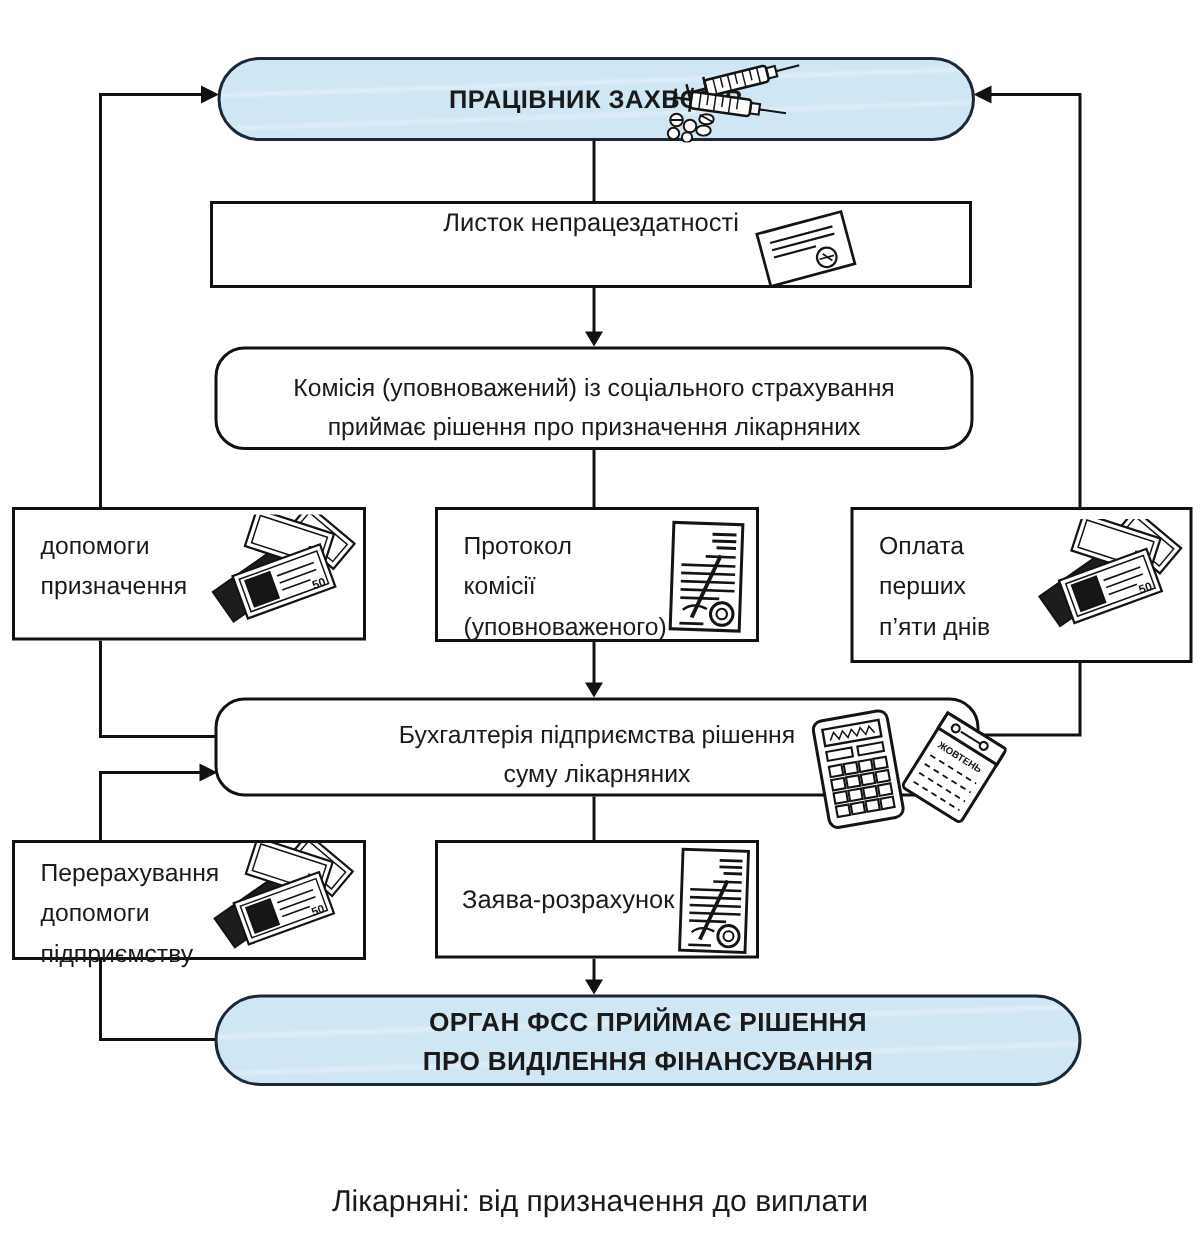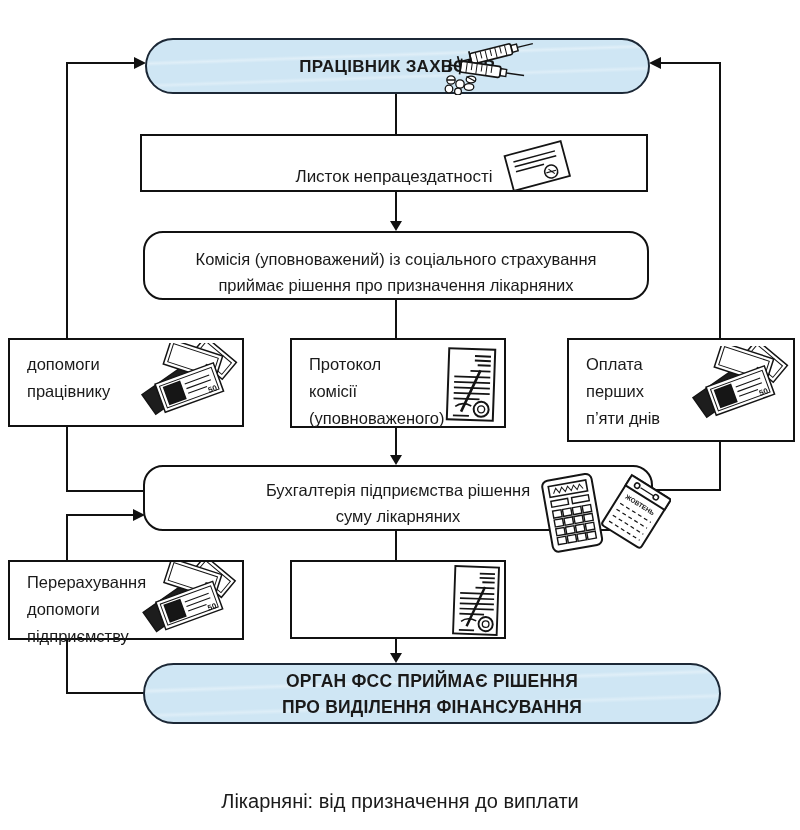--- a/index.html
+++ b/index.html
@@ -8,21 +8,21 @@
     font-family:"Liberation Sans","DejaVu Sans",sans-serif;color:#1a1a1a;
   }
   #wires{position:absolute;left:0;top:0;width:800px;height:830px;}
   .node{position:absolute;box-sizing:border-box;background:#fff;border:2px solid #111;}
   .pill{
     background:#cfe6f4;border:2px solid #1c2836;border-radius:30px;
     display:flex;flex-direction:column;align-items:center;justify-content:center;
     background-image:linear-gradient(178deg,rgba(255,255,255,0) 30%,rgba(255,255,255,.35) 34%,rgba(255,255,255,0) 38%,rgba(255,255,255,0) 62%,rgba(255,255,255,.3) 66%,rgba(255,255,255,0) 70%);
   }
   .rnd{border-radius:20px;display:flex;flex-direction:column;align-items:center;justify-content:flex-end;}
-  .ctr{display:flex;flex-direction:column;align-items:center;justify-content:flex-end;}
+  .ctr{display:flex;flex-direction:column;align-items:center;justify-content:flex-start;}
   .bold-label{font-weight:bold;font-size:17px;line-height:25px;letter-spacing:.3px;}
   .fss-label{font-weight:bold;font-size:17.5px;line-height:26px;letter-spacing:.2px;}
   .plain{font-size:16.5px;line-height:26px;}
   .side{padding:11px 0 0 17px;font-size:16.5px;line-height:27px;}
   .side span,.ctr span,.rnd span{display:block;}
   .icon{position:absolute;pointer-events:none;}
   #caption{position:absolute;left:0;top:790px;width:800px;text-align:center;
     font-size:20px;color:#1a1a1a;}
   
   #n-worker    {left:145px;top:38px;width:505px;height:56px;}
@@ -155,21 +155,21 @@
     </svg>
   </div>
 
   <div id="n-commission" class="node rnd">
     <span class="plain">Комісія (уповноважений) із соціального страхування</span>
     <span class="plain">приймає рішення про призначення лікарняних</span>
   </div>
 
   <div id="n-pay" class="node side">
     <span>допомоги</span>
-    <span>працівнику</span>
+    <span>призначення</span>
     <svg class="icon" style="left:126px;top:3px" width="104" height="80">
         <use href="#ic-money"></use>
       </svg>
   </div>
 
   <div id="n-protocol" class="node side">
     <span>Протокол</span>
     <span>комісії</span>
     <span>(уповноваженого)</span>
     <svg class="icon" style="left:152px;top:6px" width="54" height="78">
@@ -230,20 +230,21 @@
   <div id="n-transfer" class="node side" style="padding-top:7px">
     <span>Перерахування</span>
     <span>допомоги</span>
     <span>підприємству</span>
     <svg class="icon" style="left:126px;top:0px" width="104" height="78">
         <use href="#ic-money"></use>
       </svg>
   </div>
 
   <div id="n-apply" class="node" style="display:flex;align-items:center;padding-left:16px">
+    <span class="plain" style="font-size:17px">Заява-розрахунок</span>
     <svg class="icon" style="left:158px;top:2px" width="52" height="74">
         <use href="#ic-doc"></use>
       </svg>
   </div>
 
   <div id="n-fss" class="node pill">
     <span class="fss-label">ОРГАН ФСС ПРИЙМАЄ РІШЕННЯ</span>
     <span class="fss-label">ПРО ВИДІЛЕННЯ ФІНАНСУВАННЯ</span>
   </div>
 

